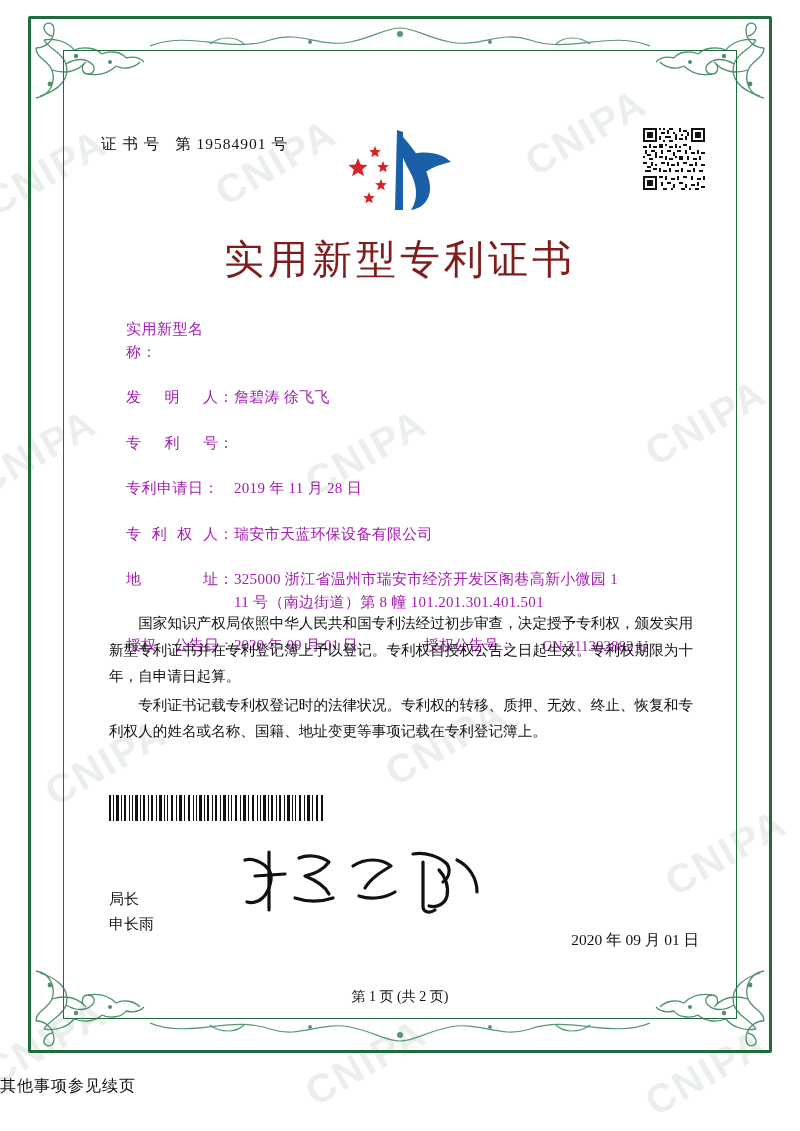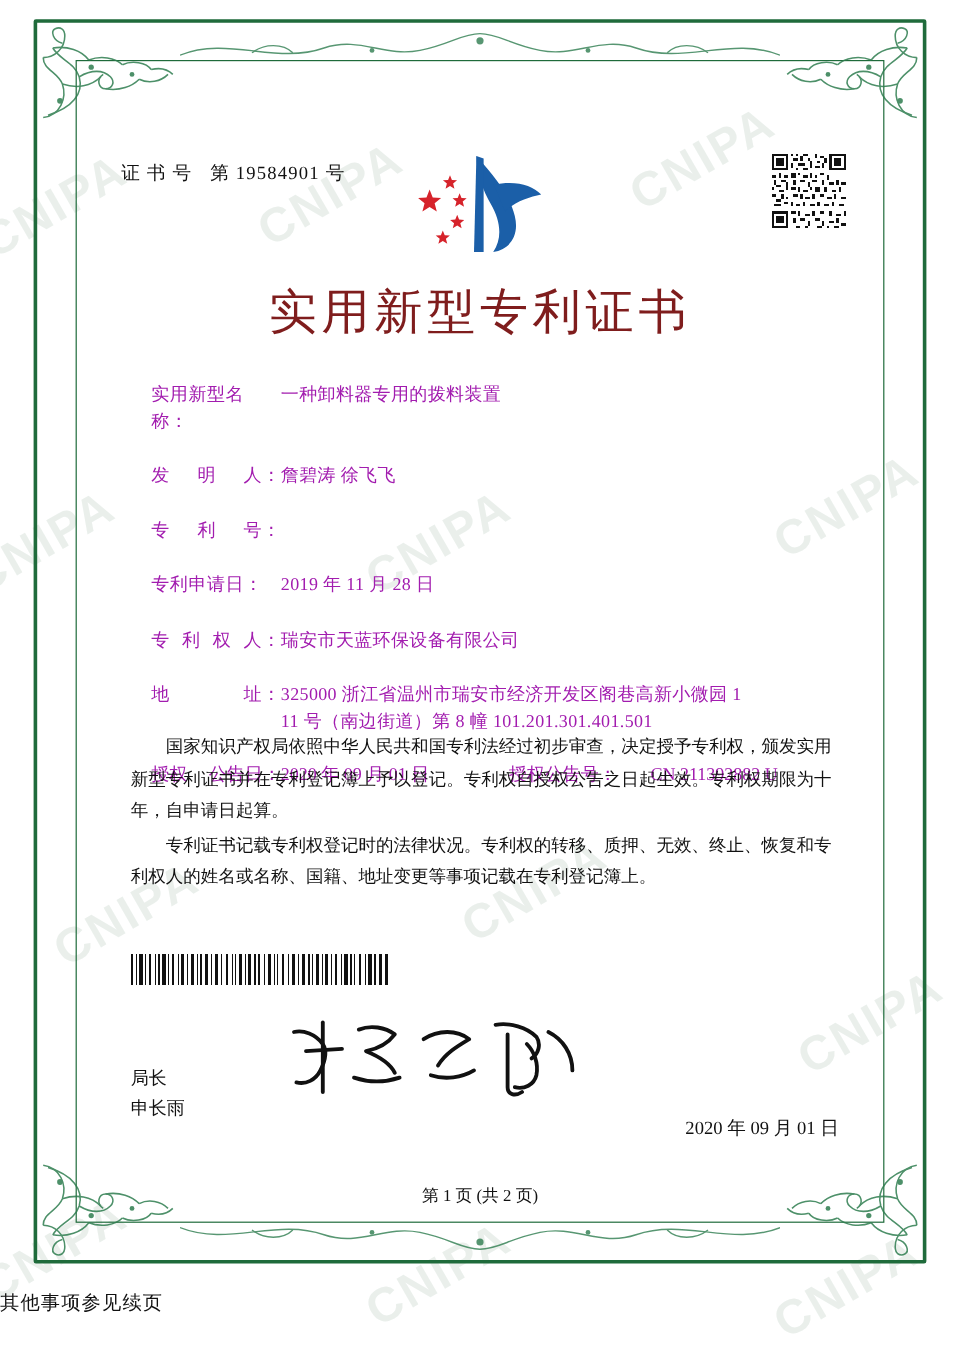--- a/index.html
+++ b/index.html
@@ -480,21 +480,20 @@
         </g>
       </svg>
     </div>
 
     <div class="title">实用新型专利证书</div>
 
     <div class="fields">
 
       <div class="field-row">
         <div class="field-label">实用新型名称：</div>
-        <div class="field-value">一种卸料器专用的拨料装置</div>
       </div>
 
       <div class="field-row">
         <div class="field-label spread">
           <span>发</span>
           <span>明</span>
           <span>人：</span>
         </div>
         <div class="field-value">詹碧涛  徐飞飞</div>
       </div>

